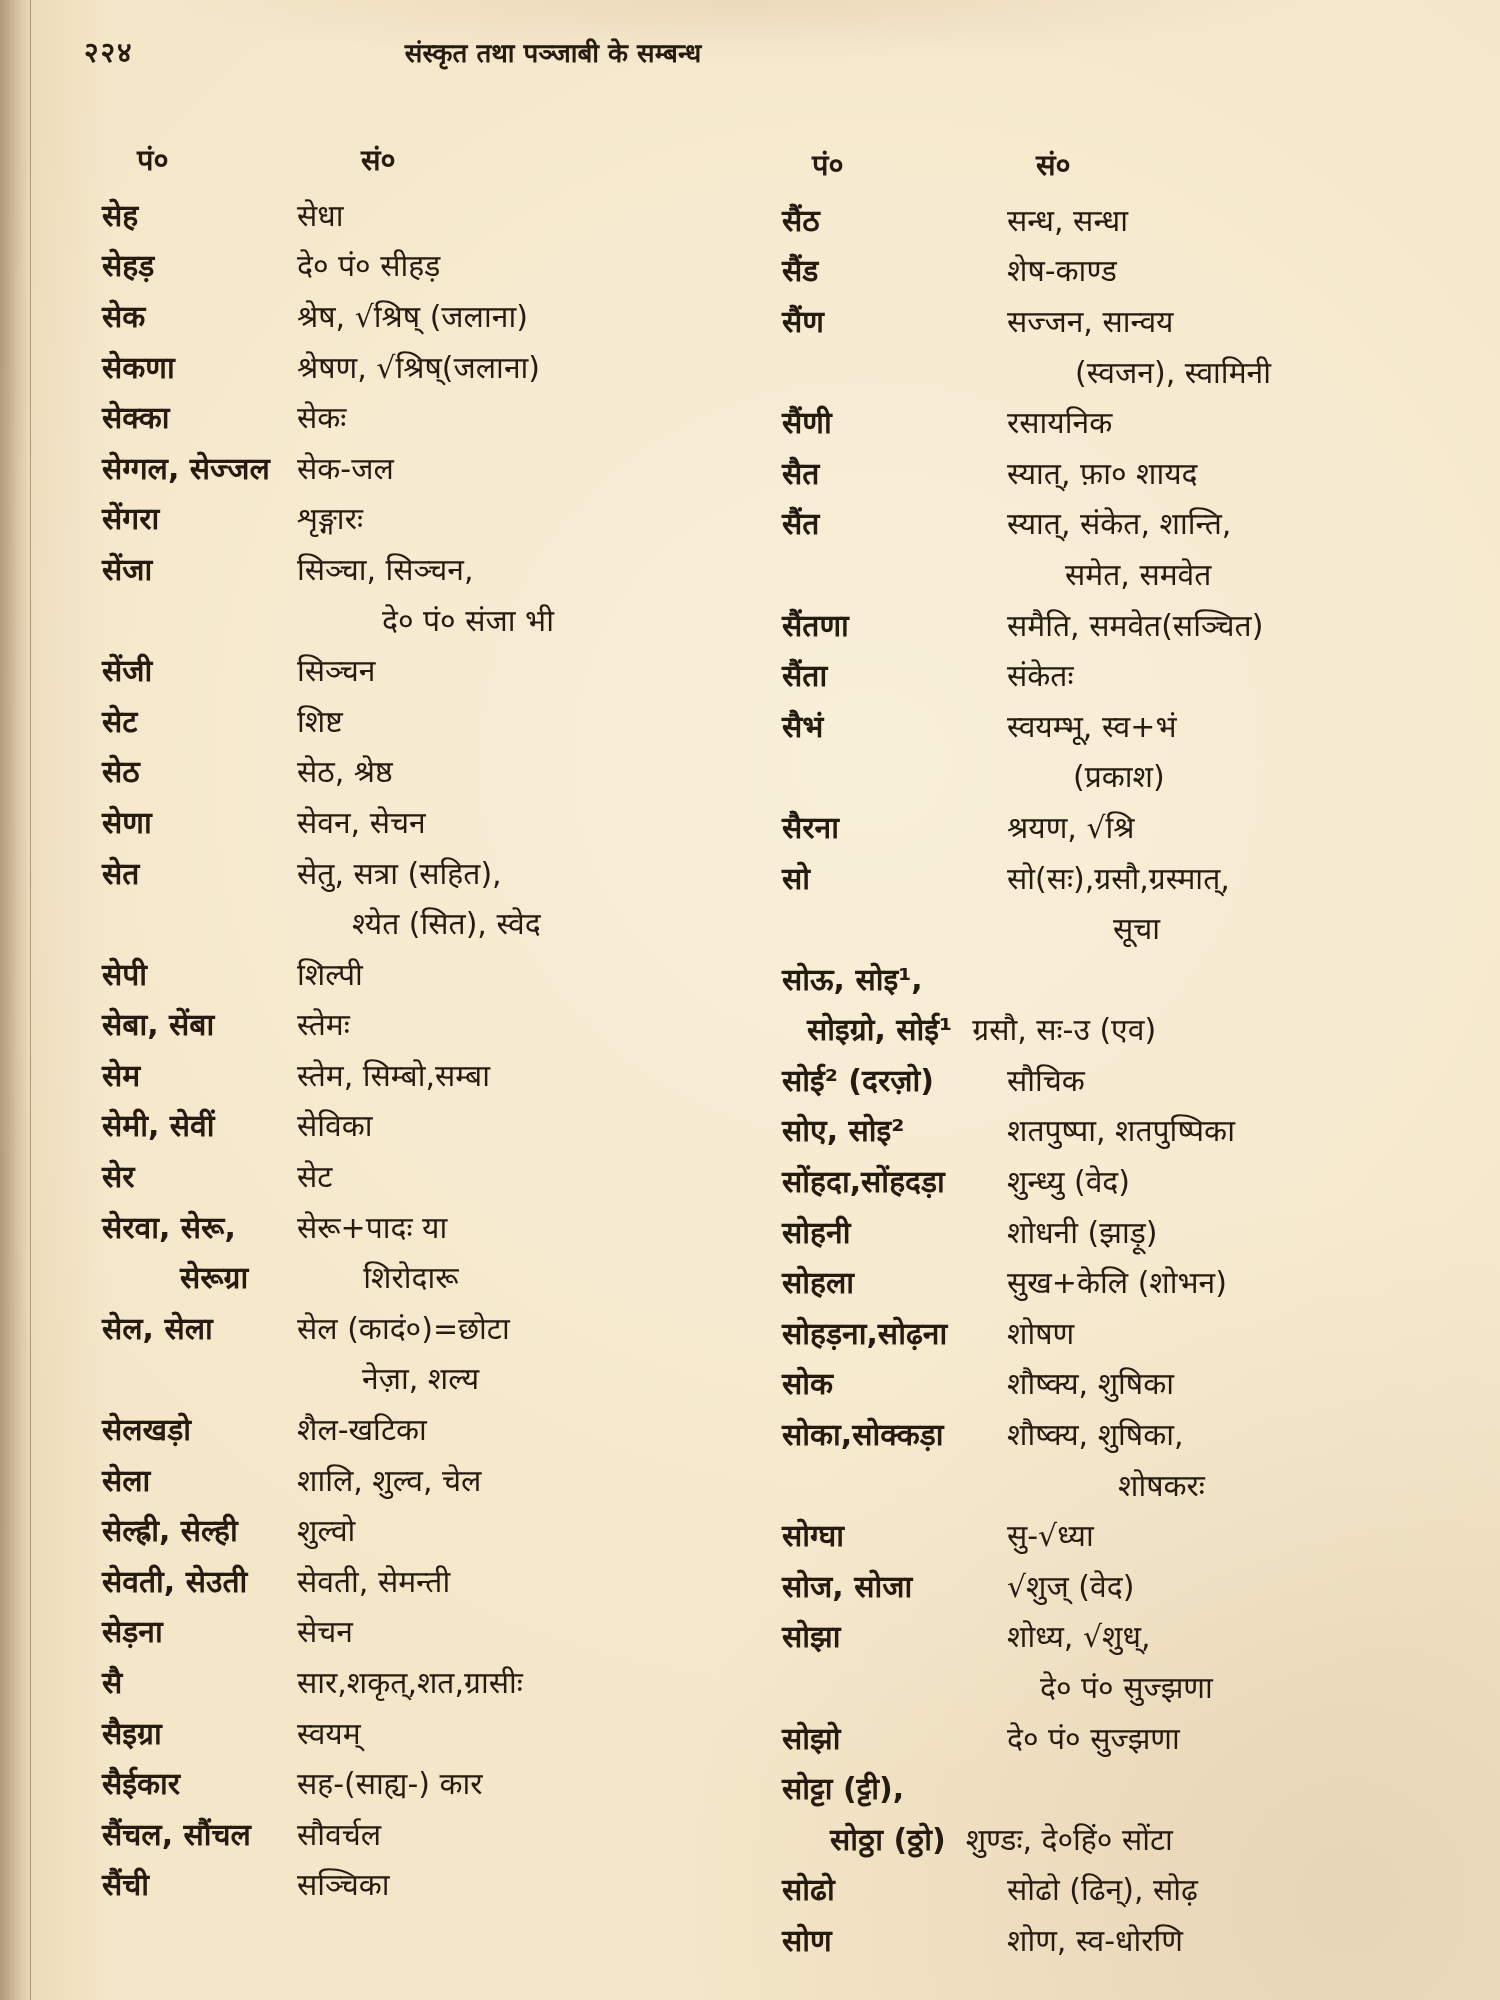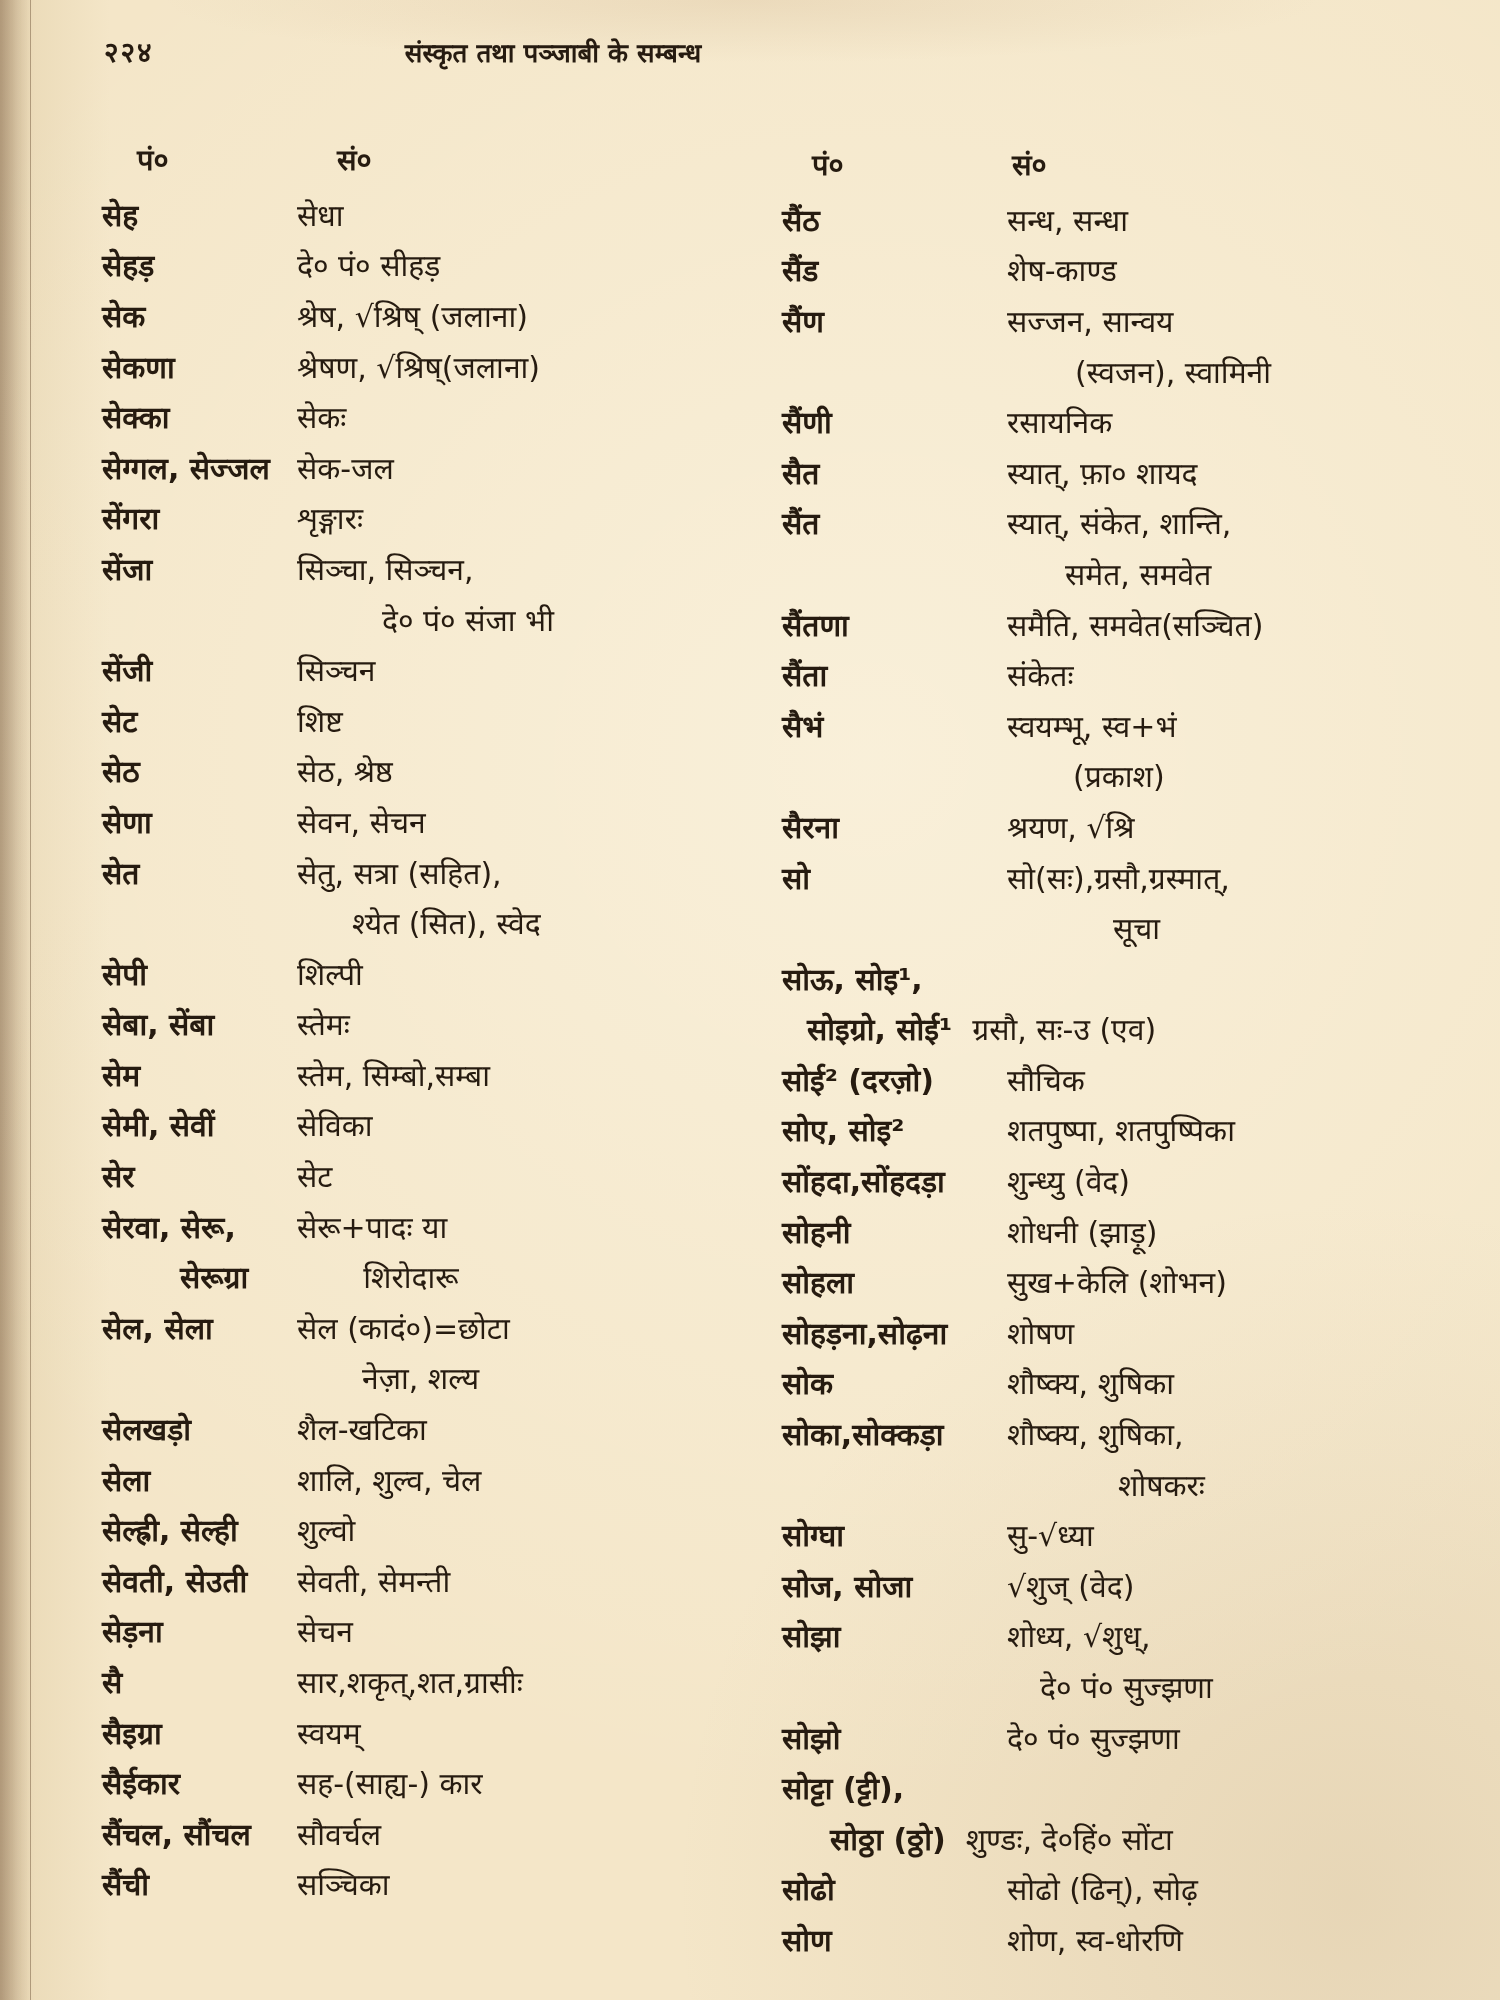--- a/index.html
+++ b/index.html
@@ -19,34 +19,34 @@
   .gutter{
     position:absolute;left:0;top:0;bottom:0;width:30px;
     background:linear-gradient(90deg, rgba(84,58,34,0.34), rgba(84,58,34,0.10) 60%, rgba(84,58,34,0));
     border-right:1px solid rgba(84,58,34,0.10);
   }
   .stain-top{
     position:absolute;left:120px;top:0;width:1380px;height:90px;
     background:radial-gradient(60% 100% at 45% 0%, rgba(196,160,118,0.20), rgba(196,160,118,0) 70%);
   }
   .pageno{
-    position:absolute;left:104px;top:32px;
+    position:absolute;left:84px;top:32px;
     font-size:28px;font-weight:700;letter-spacing:2px;
   }
   .header{
     position:absolute;left:398px;top:34px;width:310px;
     text-align:center;white-space:nowrap;
     font-size:26px;font-weight:700;
   }
   .col{position:absolute;top:0;}
   .col-left{left:95px;top:135px;width:620px;}
   .col-right{left:770px;top:140px;width:700px;}
   .colhead{position:relative;height:54px;font-size:29px;font-weight:700;}
   .colhead .h-pa{position:absolute;left:42px;top:4px;}
-  .colhead .h-sa{position:absolute;left:242px;top:4px;}
+  .colhead .h-sa{position:absolute;left:266px;top:4px;}
   .rows{position:relative;}
   .row{display:flex;align-items:center;height:50.6px;white-space:nowrap;}
   .pa{
     flex:0 0 auto;box-sizing:border-box;
     font-size:30px;font-weight:700;padding-right:10px;
   }
   .col-left  .pa{margin-left:7px;min-width:195px;}
   .col-right .pa{margin-left:12px;min-width:225px;}
   .pa.auto{min-width:0;padding-right:20px;}
   .sa{flex:0 0 auto;font-size:30px;font-weight:500;}

